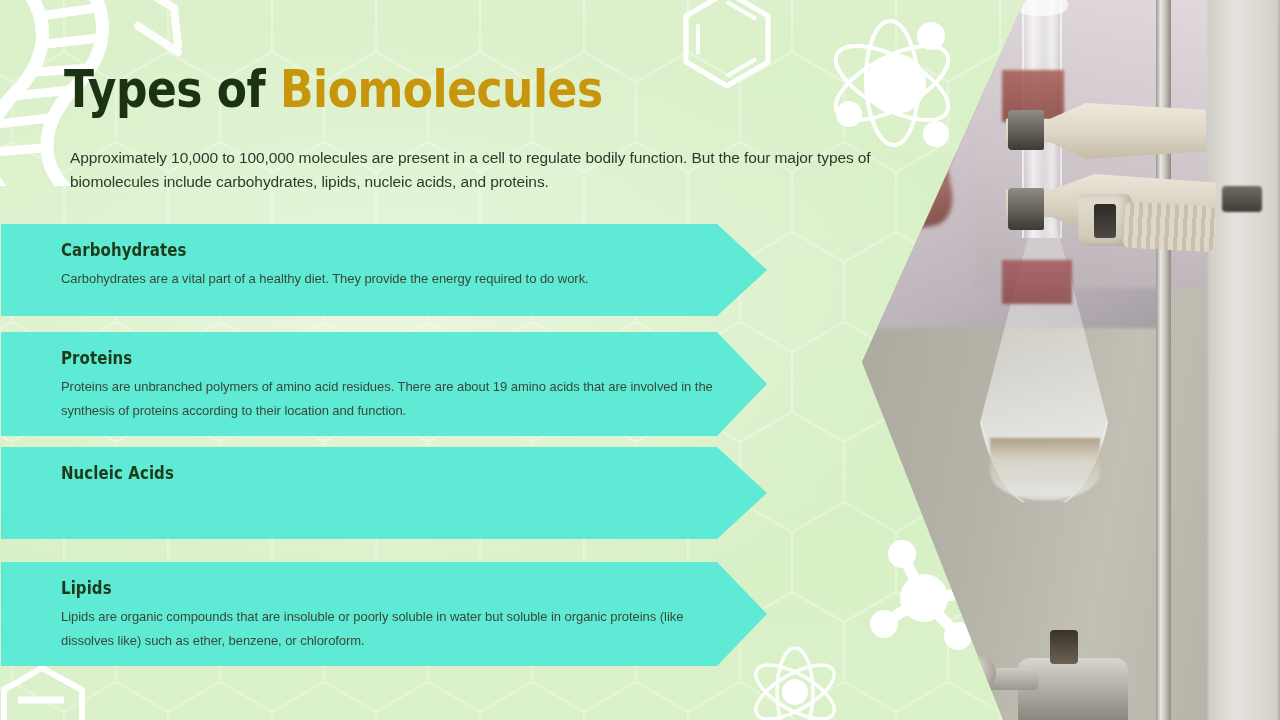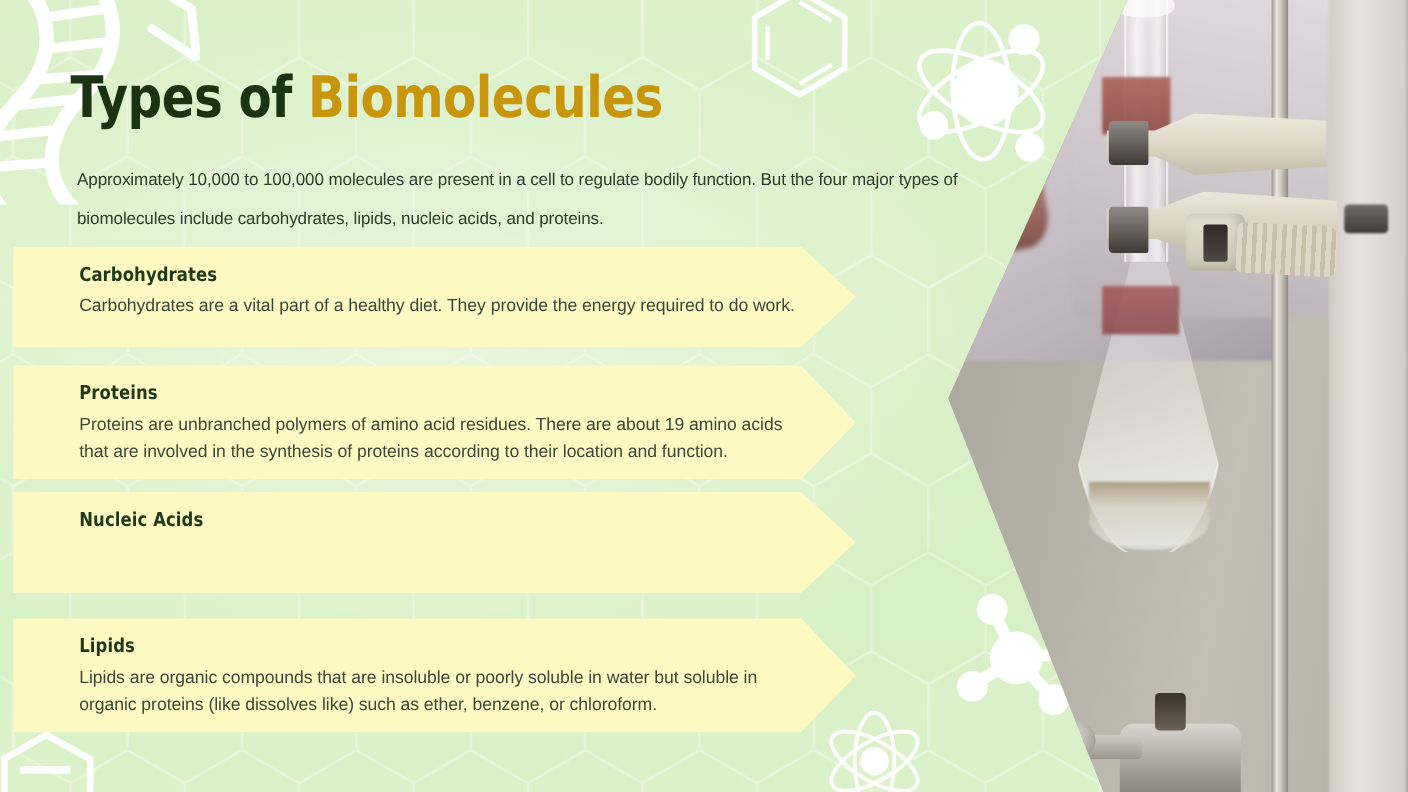--- a/index.html
+++ b/index.html
@@ -62,49 +62,49 @@
   }
   .headline .h-dark { color: #1b3312; }
   .headline .h-gold { color: #c8960c; }
 
   .subtitle {
     position: absolute;
     left: 70px;
     top: 146px;
     width: 838px;
     font-size: 15.5px;
-    line-height: 36px;
+    line-height: 24px;
     color: #2c3b2a;
     letter-spacing: -0.1px;
   }
 
   
   .card {
     position: absolute;
-    left: 12px;
+    left: 1px;
     width: 766px;
-    background: #fef9c3;
+    background: #5eead4;
     -webkit-clip-path: polygon(0 0, 716px 0, 766px 50%, 716px 100%, 0 100%);
     clip-path: polygon(0 0, 716px 0, 766px 50%, 716px 100%, 0 100%);
   }
   .card-inner {
     padding: 16px 0 0 60px;
   }
   .card-title {
     font-family: "DejaVu Sans Condensed", "Liberation Sans Narrow", "Liberation Sans", sans-serif;
     font-weight: 700;
     font-size: 17.5px;
     color: #1e3a18;
     letter-spacing: 0.1px;
     margin: 0 0 7px 0;
     transform: scaleX(0.95);
     transform-origin: left center;
   }
   .card-body {
-    font-size: 16px;
+    font-size: 13px;
     line-height: 24px;
     color: #3a4738;
     width: 660px;
     letter-spacing: -0.05px;
   }
 
   
   .photo-wrap {
     position: absolute;
     left: 856px;

